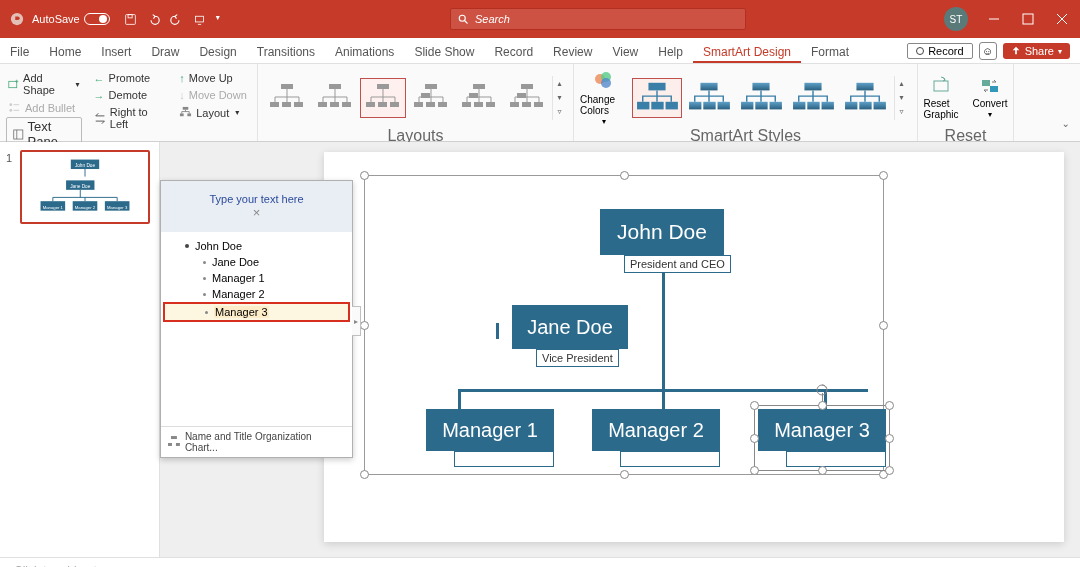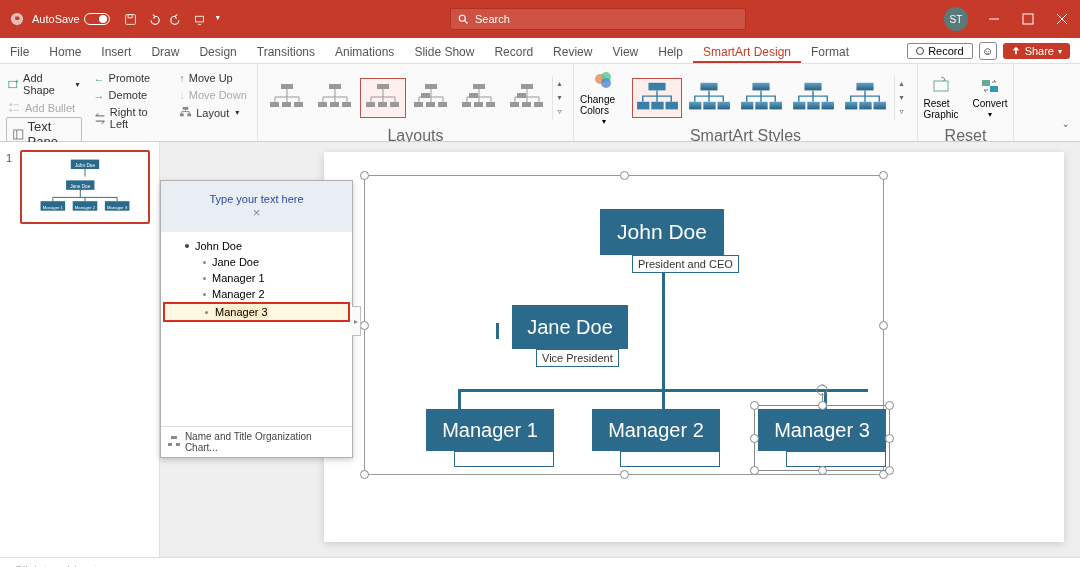--- a/index.html
+++ b/index.html
@@ -7,21 +7,21 @@
 
 
 .title-bar { height: 38px; background: #c53a28; display: flex; align-items: center; color: #fff; font-size: 11px; }
 .title-left { display: flex; align-items: center; gap: 8px; padding-left: 10px; }
 .title-icon { width: 14px; height: 14px; }
 .autosave { display: flex; align-items: center; gap: 4px; }
 .toggle { width: 26px; height: 12px; border: 1px solid #fff; border-radius: 7px; position: relative; }
 .toggle::after { content: ""; position: absolute; width: 8px; height: 8px; background: #fff; border-radius: 50%; top: 1px; right: 2px; }
 .qat-icons { display: flex; gap: 10px; margin-left: 6px; }
 .title-center { margin-left: 18px; display: flex; align-items: center; margin-top: 46px; }
-.search-box { margin-left: 30px; width: 296px; height: 22px; background: #ce5243; border: 1px solid #b33020; display: flex; align-items: center; padding: 0 6px; gap: 6px; color: #fff; border-radius: 2px; }
+.search-box { margin-left: 30px; width: 296px; height: 22px; background: #ce5243; border: 1px solid #b33020; display: flex; align-items: center; padding: 0 6px; gap: 6px; color: #fff; border-radius: 2px; font-style: italic; }
 .title-right { margin-left: auto; display: flex; align-items: center; gap: 18px; padding-right: 10px; }
 .avatar { width: 24px; height: 24px; background: #5a7a7a; border-radius: 50%; display: flex; align-items: center; justify-content: center; font-size: 10px; }
 .win-btn { width: 16px; height: 16px; display: flex; align-items: center; justify-content: center; }
 
 
 .menu-row { height: 26px; background: #fff; border-bottom: 1px solid #e0e0e0; display: flex; align-items: flex-end; }
 .menu-tab { padding: 0 10px 4px 10px; font-size: 12px; color: #555; cursor: pointer; }
 .menu-tab.active { color: #c53a28; border-bottom: 2px solid #c53a28; padding-bottom: 2px; }
 .menu-right { margin-left: auto; display: flex; align-items: center; padding-right: 10px; gap: 6px; padding-bottom: 3px; }
 .record-btn { border: 1px solid #888; padding: 1px 8px; font-size: 11px; border-radius: 2px; display: flex; align-items: center; gap: 4px; }
@@ -535,21 +535,21 @@
           <div class="conn" style="left:132px;top:148px;width:3px;height:16px"></div>
           <div class="conn" style="left:298px;top:214px;width:3px;height:22px"></div>
           <div class="conn" style="left:94px;top:214px;width:410px;height:3px"></div>
           <div class="conn" style="left:94px;top:214px;width:3px;height:22px"></div>
           <div class="conn" style="left:298px;top:148px;width:3px;height:66px"></div>
           <div class="conn" style="left:460px;top:214px;width:3px;height:22px;z-index:1"></div>
 
           <div class="box" style="left:236px;top:34px;width:124px;height:46px;font-size:21px">
               <span>John Doe</span>
             </div>
-          <div class="lbl" style="left:268px;top:80px">President and CEO</div>
+          <div class="lbl" style="left:260px;top:80px">President and CEO</div>
 
           <div class="box" style="left:148px;top:130px;width:116px;height:44px;font-size:20px">
               <span>Jane Doe</span>
             </div>
           <div class="lbl" style="left:172px;top:174px">Vice President</div>
 
           <div class="box" style="left:62px;top:234px;width:128px;height:42px;font-size:20px">
               <span>Manager 1</span>
             </div>
           <div class="lbl" style="left:90px;top:276px;width:100px;height:16px"></div>

